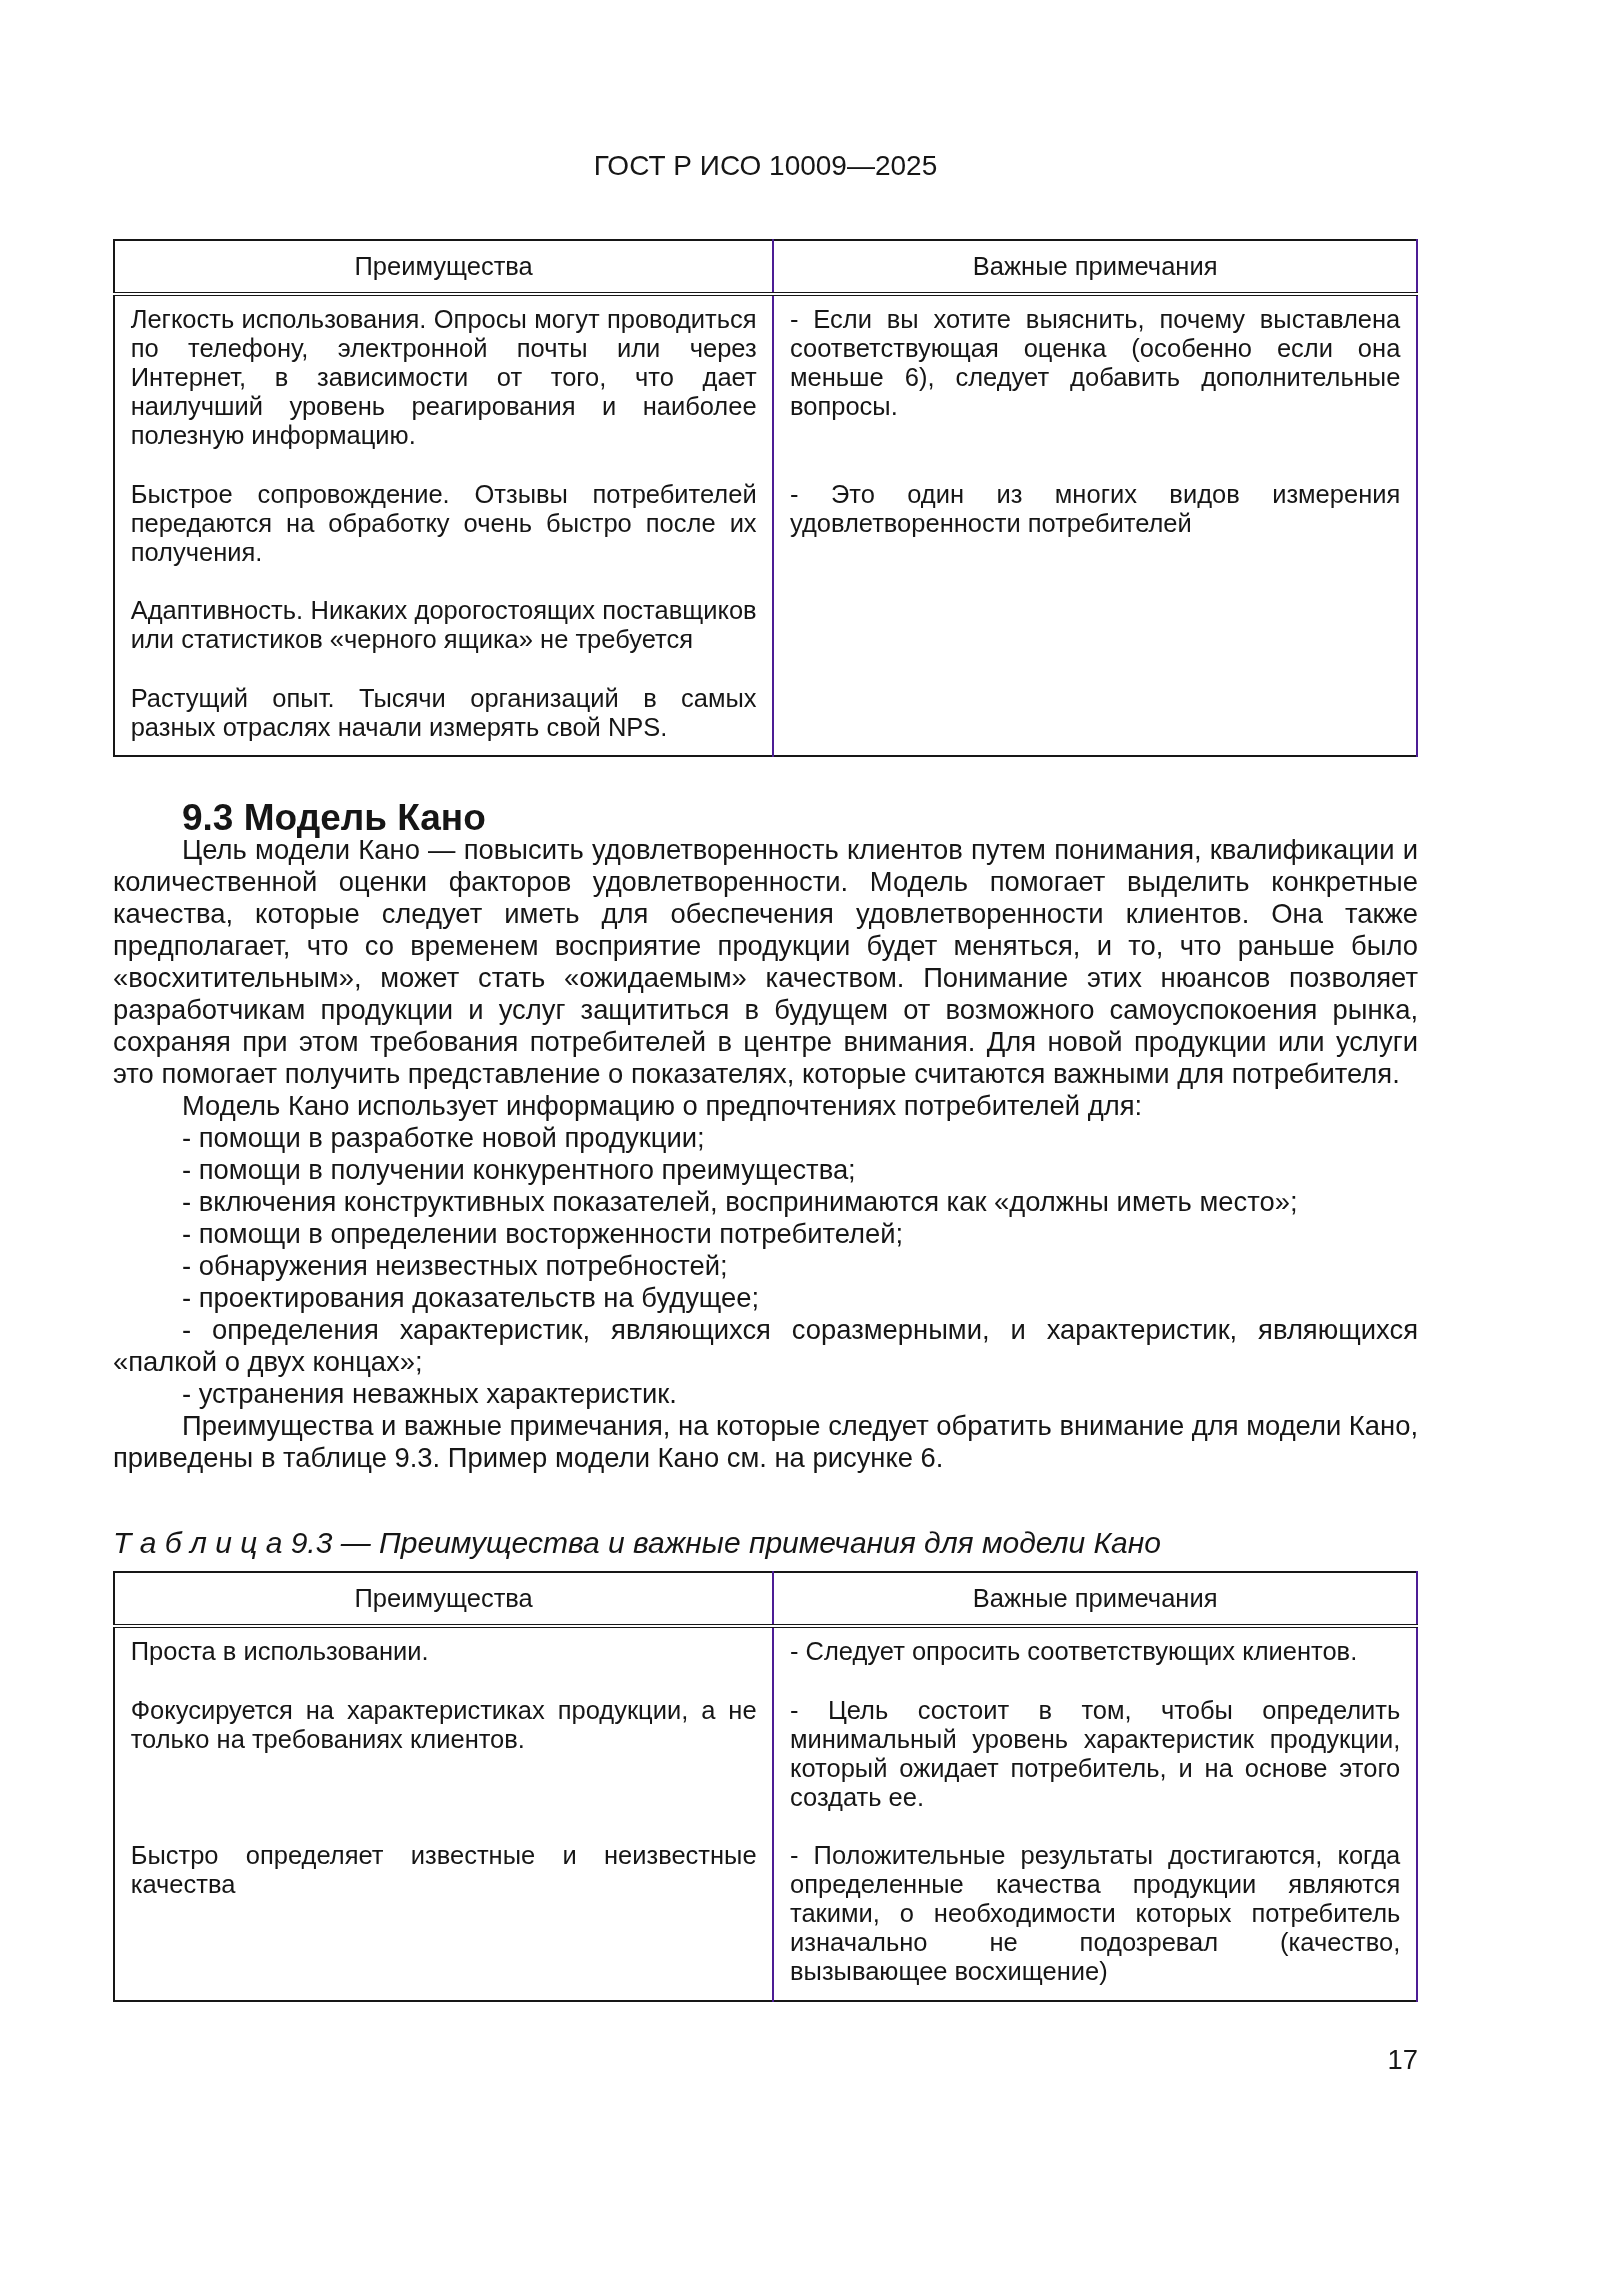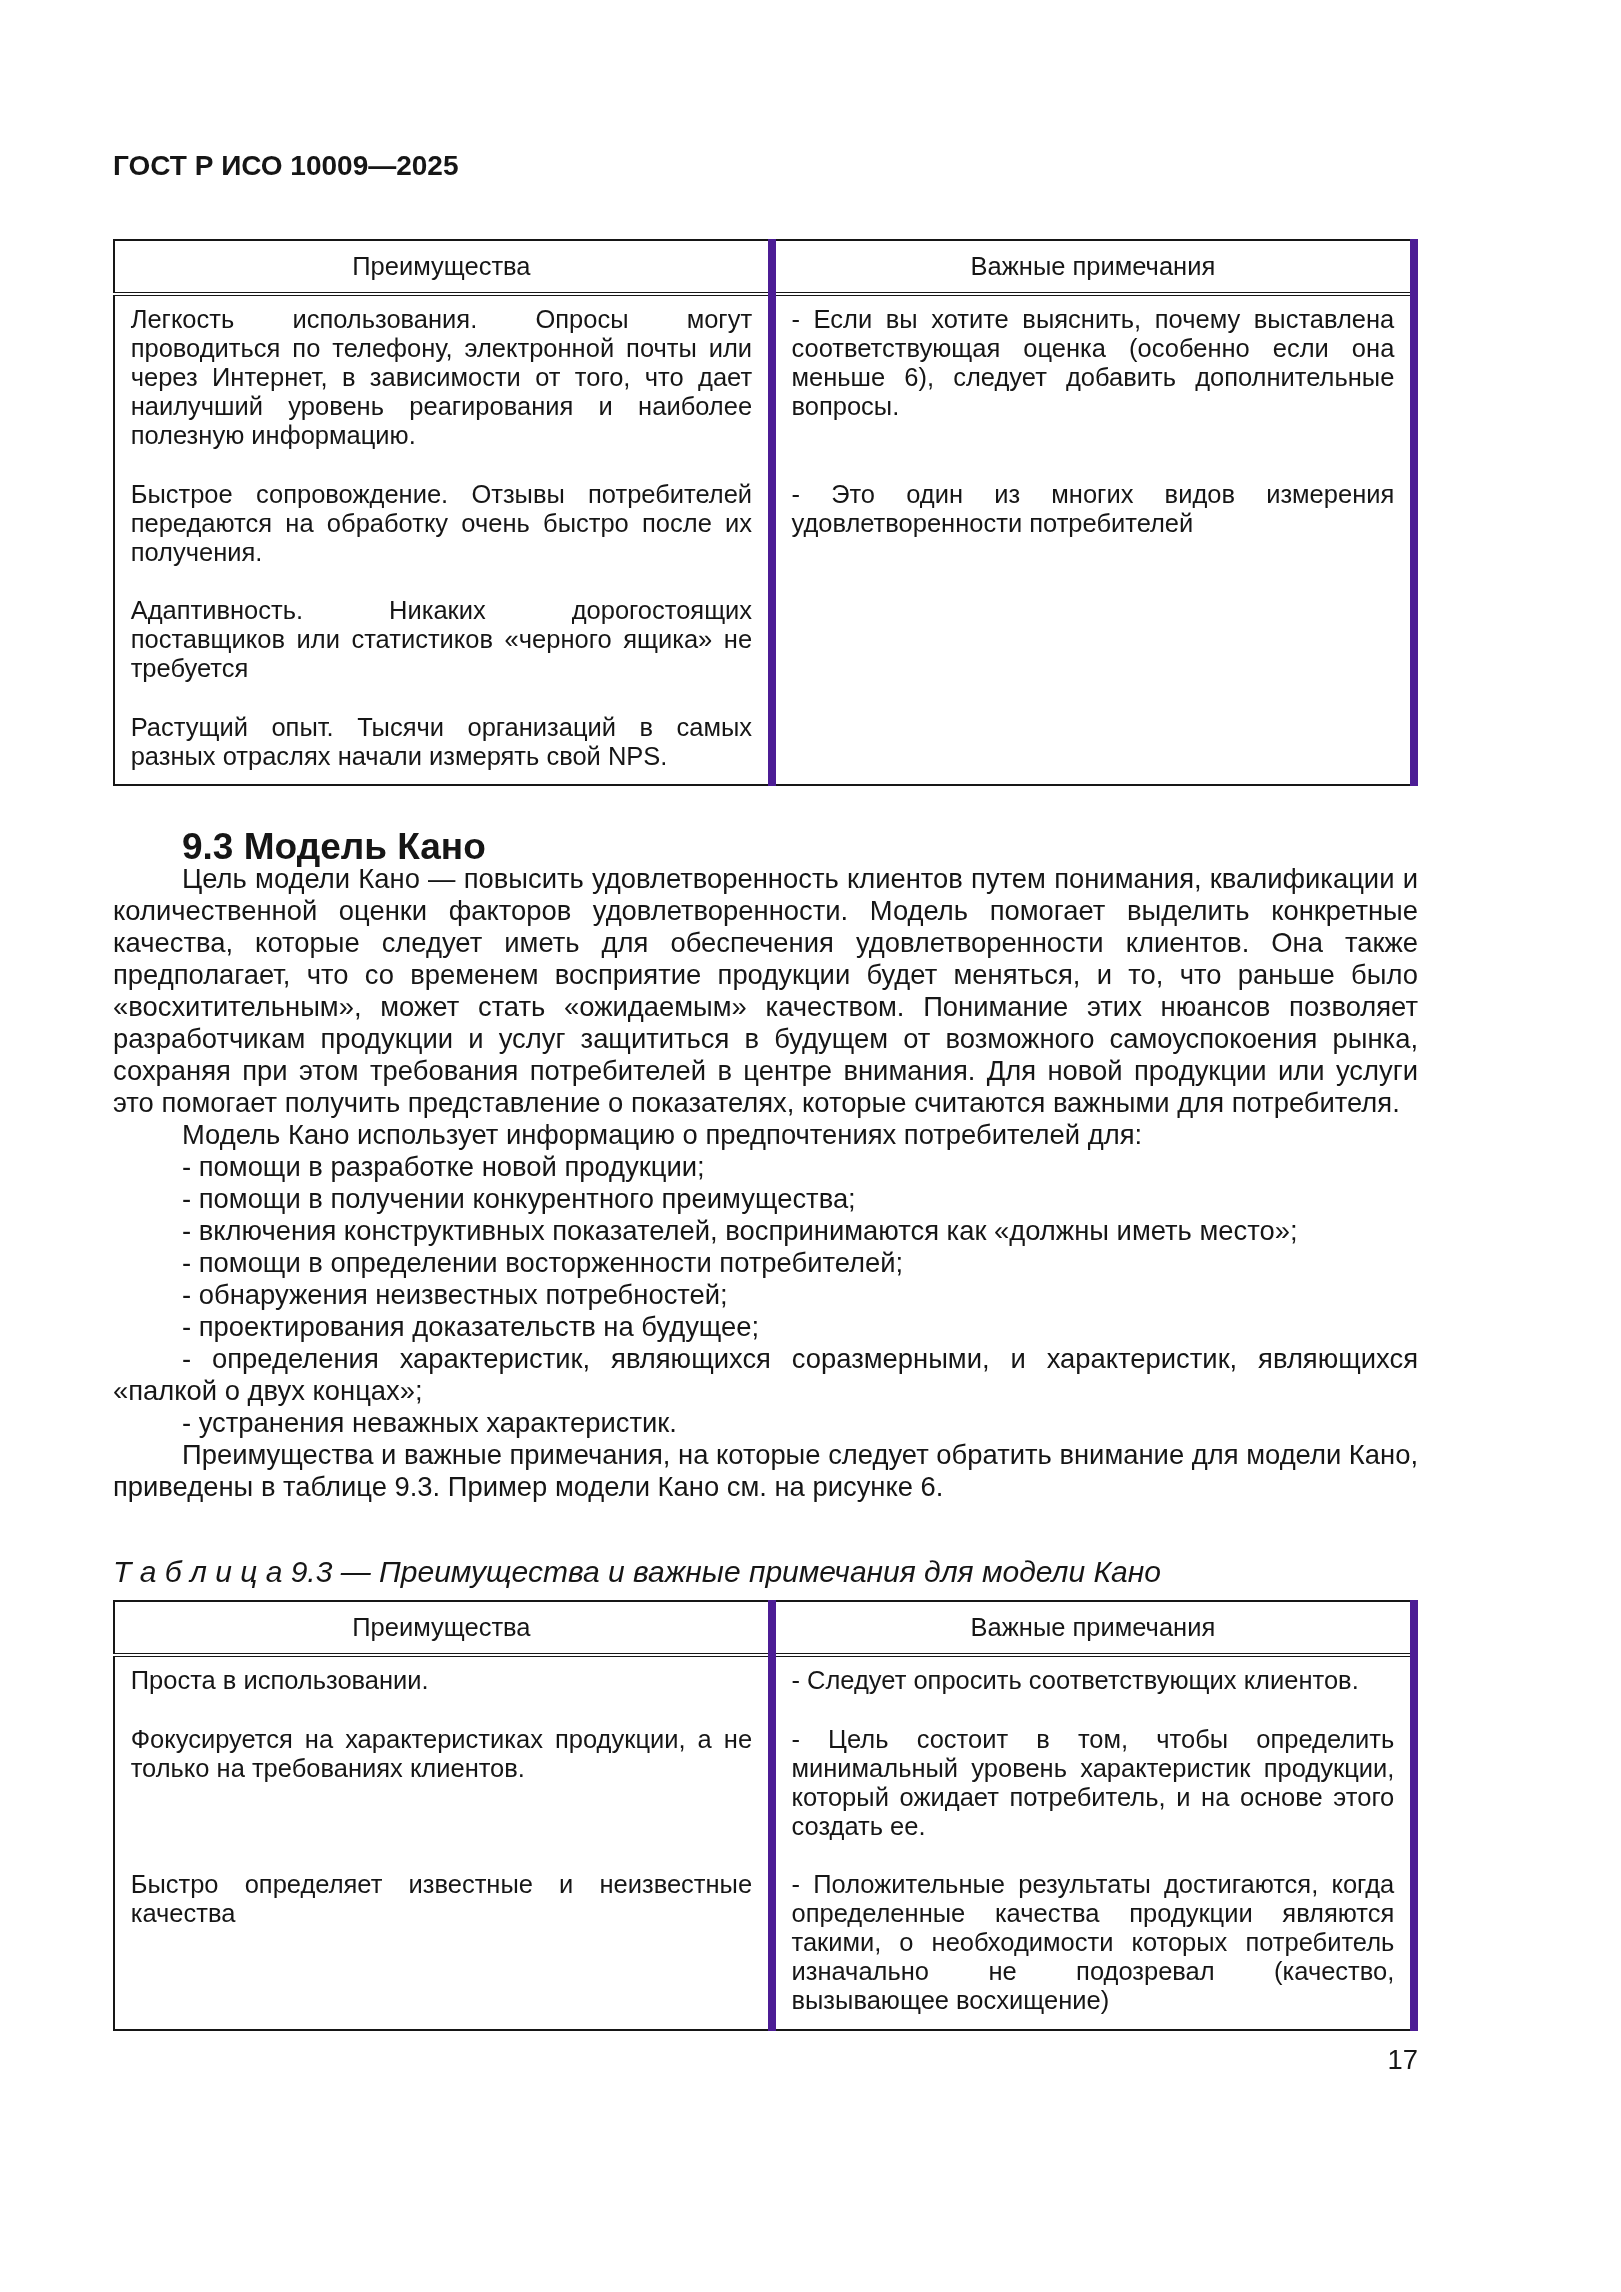--- a/index.html
+++ b/index.html
@@ -10,22 +10,22 @@
   }
   .page {
     position: relative;
     width: 1621px;
     height: 2293px;
     background: #ffffff;
     padding: 149px 203px 0 113px;
     overflow: hidden;
   }
   .doc-header {
-    text-align: left;
-    font-weight: bold;
+    text-align: center;
+    font-weight: normal;
     font-size: 28px;
     line-height: 33px;
     margin-bottom: 57px;
   }
   .cont-caption {
     font-style: italic;
     font-size: 26.5px;
     line-height: 31px;
     margin-bottom: 13.7px;
   }
@@ -33,21 +33,21 @@
     width: 100%;
     border-collapse: collapse;
     border: 2.9px solid #161616;
     font-size: 25.5px;
     line-height: 29px;
     table-layout: fixed;
   }
   table.gost col.col-adv { width: 50.6%; }
   table.gost th, table.gost td {
     border-left: 2px solid #161616;
-    border-right: 8px solid #4c1d95;
+    border-right: 2px solid #4c1d95;
   }
   table.gost thead th {
     font-weight: normal;
     text-align: center;
     vertical-align: middle;
     padding: 10.8px 9.8px;
     border-bottom: 4.9px double #161616;
   }
   table.gost tbody td {
     vertical-align: top;

